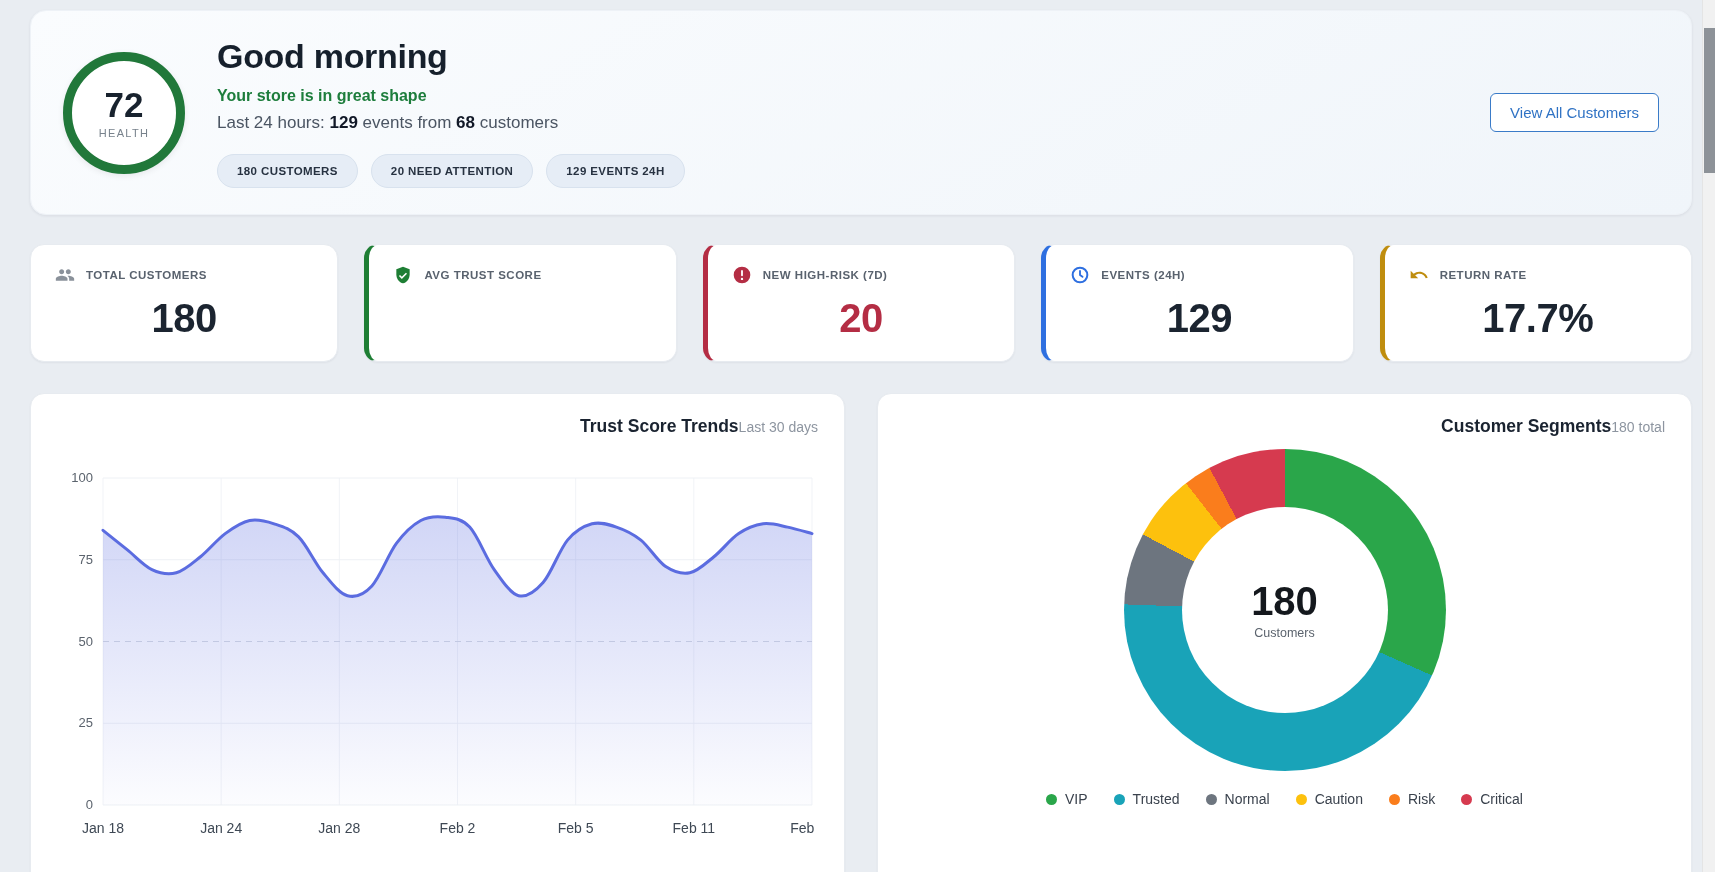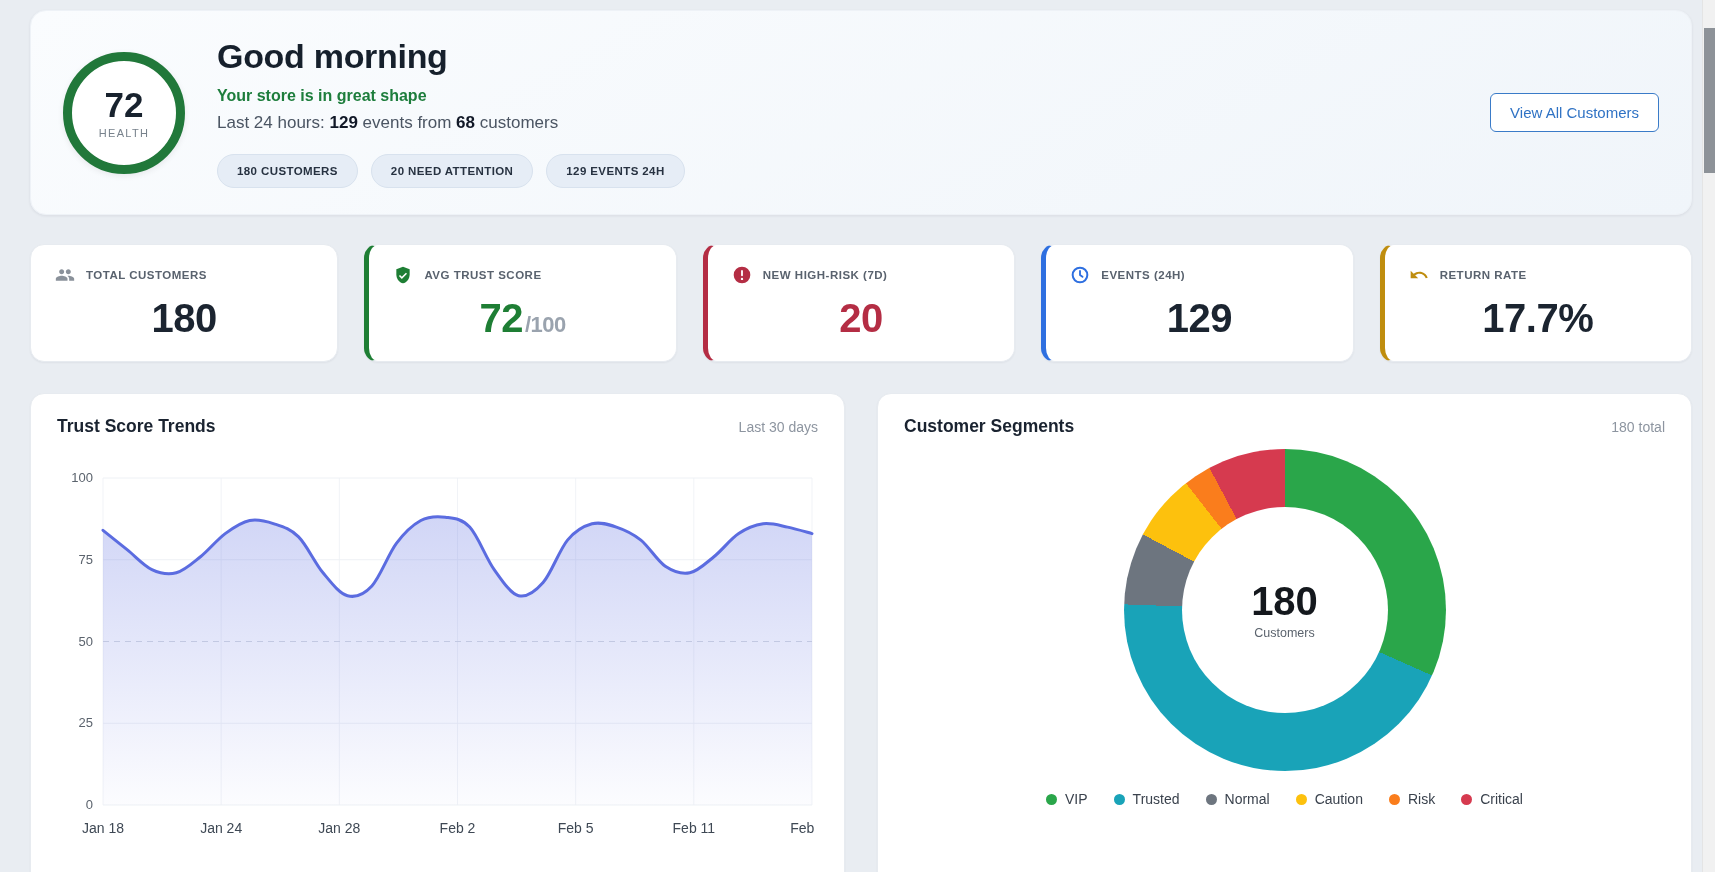--- a/index.html
+++ b/index.html
@@ -56,21 +56,21 @@
   .stat-label{font-size:11.5px;font-weight:700;color:#59626e;letter-spacing:.5px;white-space:nowrap}
   .stat-value{font-size:40px;font-weight:800;line-height:1;letter-spacing:-.5px}
   .stat-suffix{font-size:22px;font-weight:600;color:#9aa3ae;margin-left:2px}
 
   
   .charts-row{display:flex;gap:32px;margin-top:31px}
   .panel{
     flex:1;height:540px;background:#fff;border:1px solid #e7ebf0;border-radius:14px;
     padding:22px 26px;box-shadow:0 1px 2px rgba(16,24,40,.05);
   }
-  .panel-head{display:flex;justify-content:space-between;align-items:center;margin-bottom:12px}
+  .panel-head{display:flex;justify-content:flex-end;align-items:center;margin-bottom:12px}
   .panel-title{font-size:17.5px;font-weight:700;color:#1a2330}
   .panel-side{font-size:14px;color:#8d95a0}
   .trust-chart{margin-top:6px}
   .ytick{fill:#5b636d;font-size:13px}
   .xtick{fill:#3e4854;font-size:14px}
 
   
   .donut-wrap{display:flex;flex-direction:column;align-items:center;margin-top:8px}
   .donut{width:322px;height:322px;border-radius:50%;position:relative}
   .donut-hole{
@@ -126,21 +126,20 @@
       <div class="stat-card" style="border-left: 5px solid rgb(30, 126, 52);">
         <div class="stat-head">
           <span class="stat-icon" style="color:#1e7e34">
             <svg viewBox="0 0 24 24">
               <path fill="currentColor" d="M12 2 4 5v6c0 5.25 3.4 10.14 8 11 4.6-.86 8-5.75 8-11V5l-8-3z"></path>
               <path fill="#ffffff" d="M10.6 14.1 8.4 11.9l-1.3 1.3 3.5 3.5 6.2-6.2-1.3-1.3z"></path>
             </svg>
           </span>
           <span class="stat-label">AVG TRUST SCORE</span>
         </div>
-        <div class="stat-value" style="color:#1e7e34">72<span class="stat-suffix">/100</span></div>
       </div>
       <div class="stat-card" style="border-left: 5px solid rgb(180, 45, 68);">
         <div class="stat-head">
           <span class="stat-icon" style="color:#b42d44">
             <svg viewBox="0 0 24 24">
               <circle cx="12" cy="12" r="10" fill="currentColor"></circle>
               <rect x="10.9" y="6" width="2.2" height="7.4" rx="1.1" fill="#fff"></rect>
               <circle cx="12" cy="16.7" r="1.4" fill="#fff"></circle>
             </svg>
           </span>

